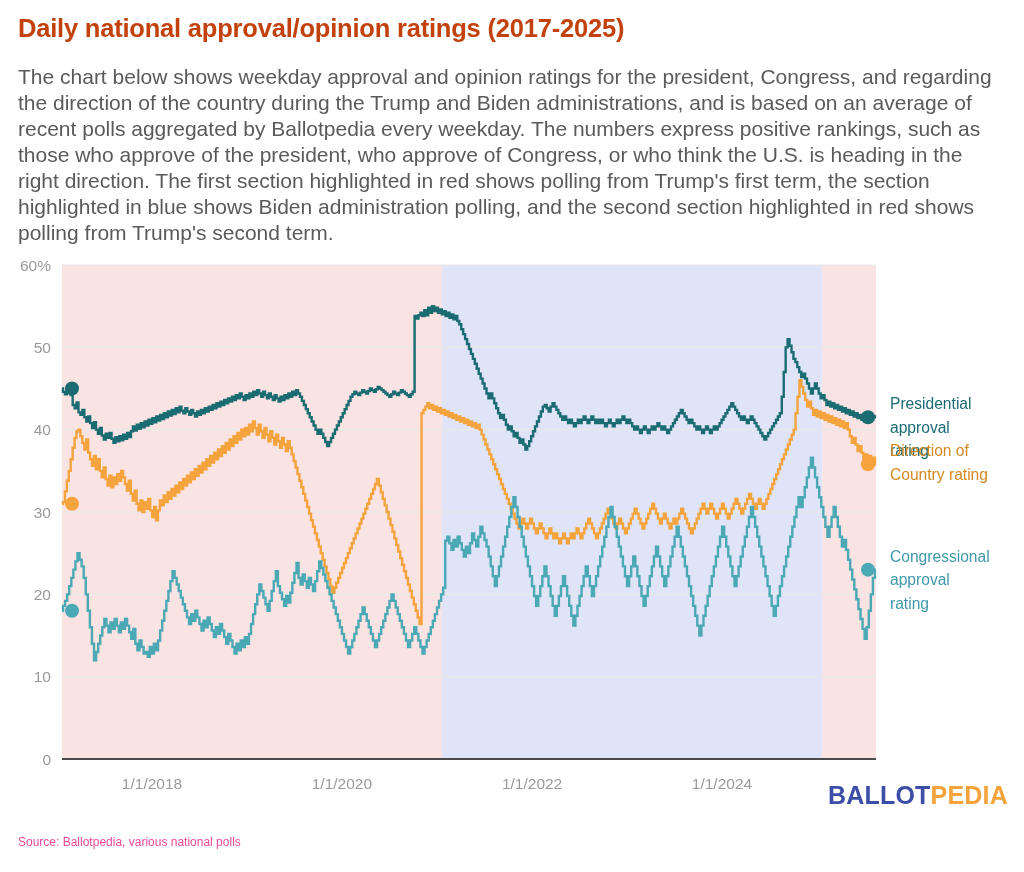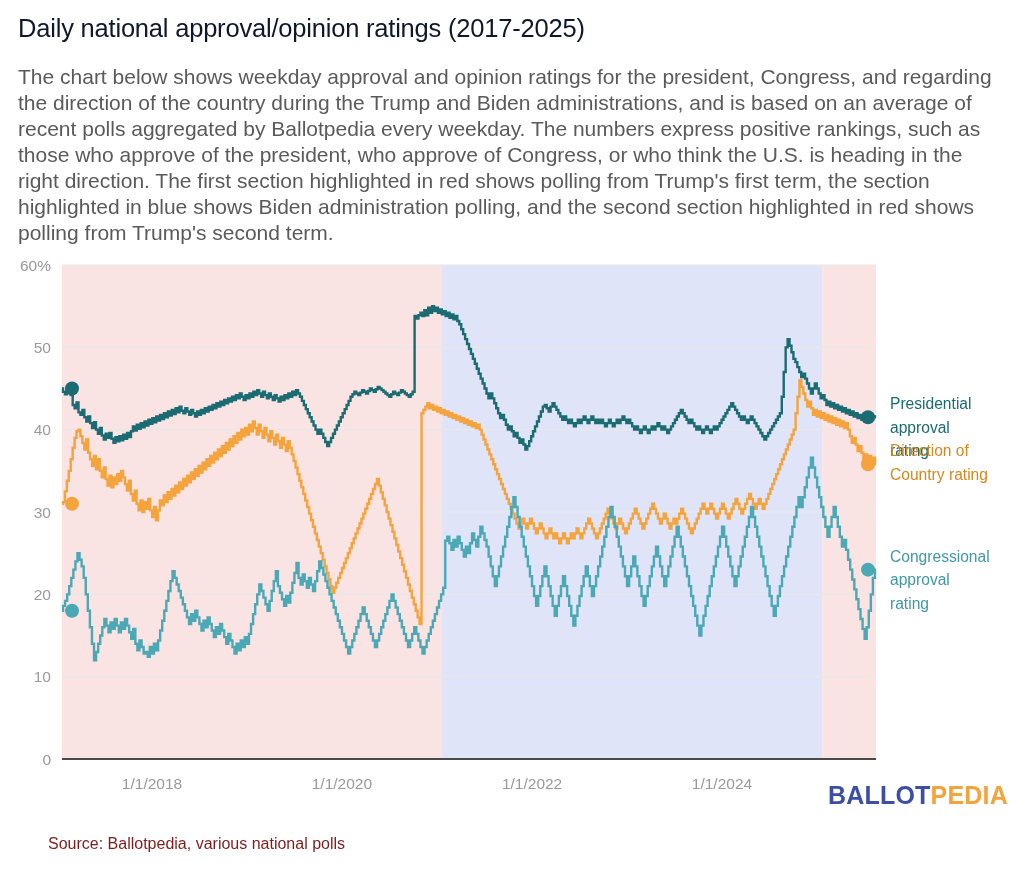--- a/index.html
+++ b/index.html
@@ -8,34 +8,34 @@
   body {
     width:1024px; height:872px;
     background:#ffffff;
     font-family:"Liberation Sans", sans-serif;
     color:#3c3c3c;
     overflow:hidden;
     position:relative;
   }
   #page-title {
     position:absolute; left:18px; top:14px;
-    font-size:25.5px; font-weight:normal; color:#0f172a;
+    font-size:25.5px; font-weight:bold; color:#c2410c;
     letter-spacing:-0.2px; white-space:nowrap;
   }
   #description {
     position:absolute; left:18px; top:64px; width:984px;
     font-size:21px; line-height:26px; color:#5a5a5a;
   }
   #chart-wrap {
     position:absolute; left:0; top:250px; width:1024px; height:560px;
   }
   #plot-svg { display:block; }
   #footer-source {
     position:absolute; left:18px; top:835px;
-    font-size:16px; color:#7f1d1d;margin-left:30px;
+    font-size:12px; color:#ec4899;
   }
   #brand-logo {
     position:absolute; right:16px; top:781px;
     font-size:25px; font-weight:bold; letter-spacing:0.2px;
     font-family:Liberation Sans, sans-serif;
   }
   .brand-a { color:#3c4fa8; }
   .brand-b { color:#f5a33c; }
   .ylabel { font-size:15.5px; fill:#9a9a9a; font-family:"Liberation Sans", sans-serif; }
   .xlabel { font-size:15.5px; fill:#9a9a9a; font-family:"Liberation Sans", sans-serif; }

